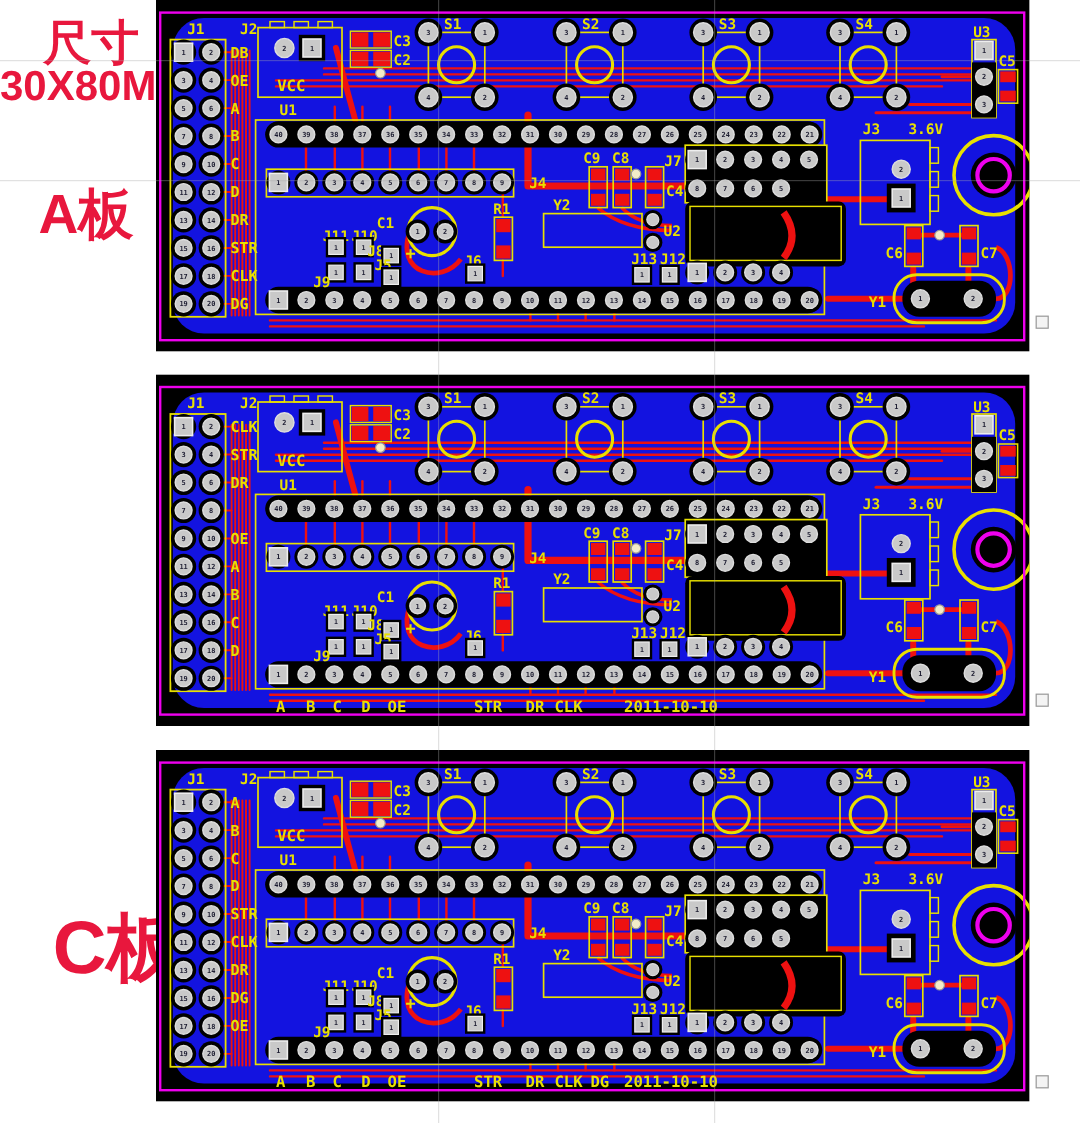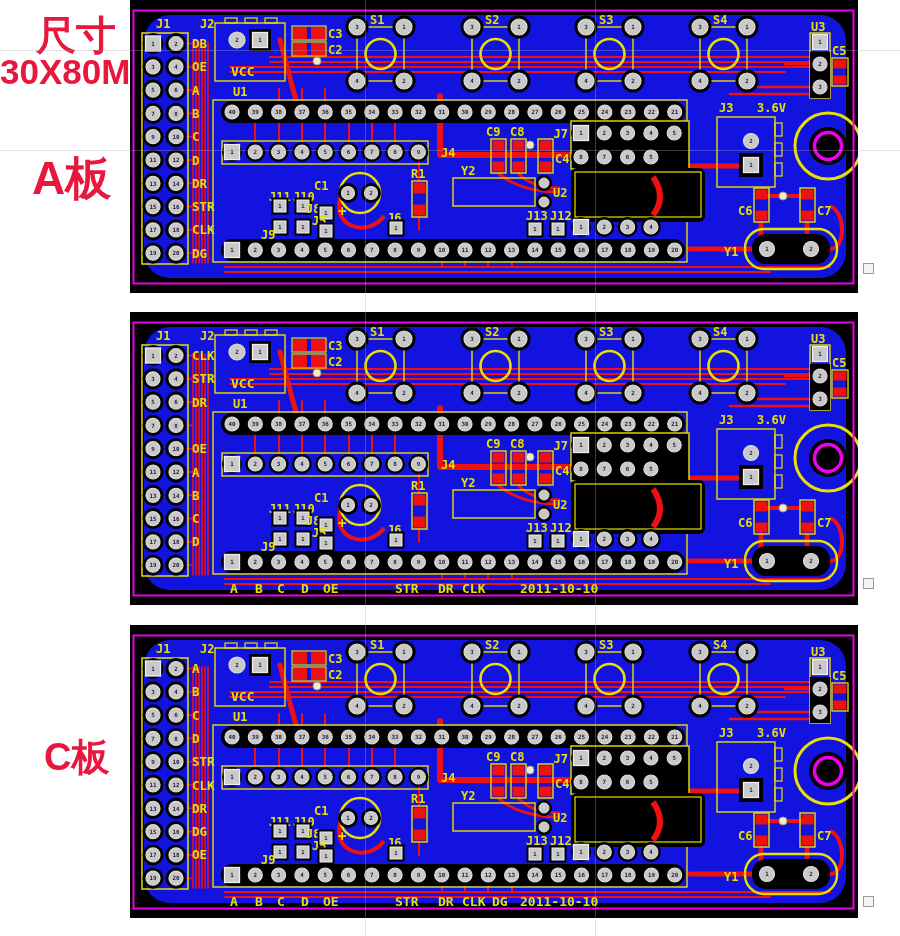--- a/index.html
+++ b/index.html
@@ -13,21 +13,21 @@
 </style>
 </head>
 <body>
 
 <div id="stage">
 
   <div class="side-label" style="left:36px;top:8px;font-size:40px;">尺寸</div>
   <div class="side-label" style="left:0px;top:52px;font-size:35px;">30X80MM</div>
 
   <div class="side-label" style="left:32px;top:128px;font-size:46px;margin-top:20px;">A板</div>
-  <div class="side-label" style="left:44px;top:732px;font-size:38px;">C板</div>
+  <div class="side-label" style="left:44px;top:748px;font-size:62px;">C板</div>
 
   <svg id="board-0" class="board-svg" style="top:0" viewBox="0 0 728 293">
       <g>
         <rect x="0" y="0" width="728" height="293" fill="#000"></rect>
         <rect x="14" y="15" width="702" height="263" rx="26" fill="#1313e0"></rect>
       </g>
       <g>
         <polyline points="140 57 688 57" fill="none" stroke="#ee1111" stroke-width="2" stroke-linecap="round" stroke-linejoin="round"></polyline>
         <polyline points="140 62 688 62" fill="none" stroke="#ee1111" stroke-width="2" stroke-linecap="round" stroke-linejoin="round"></polyline>
         <polyline points="100 67 688 67" fill="none" stroke="#ee1111" stroke-width="2" stroke-linecap="round" stroke-linejoin="round"></polyline>

